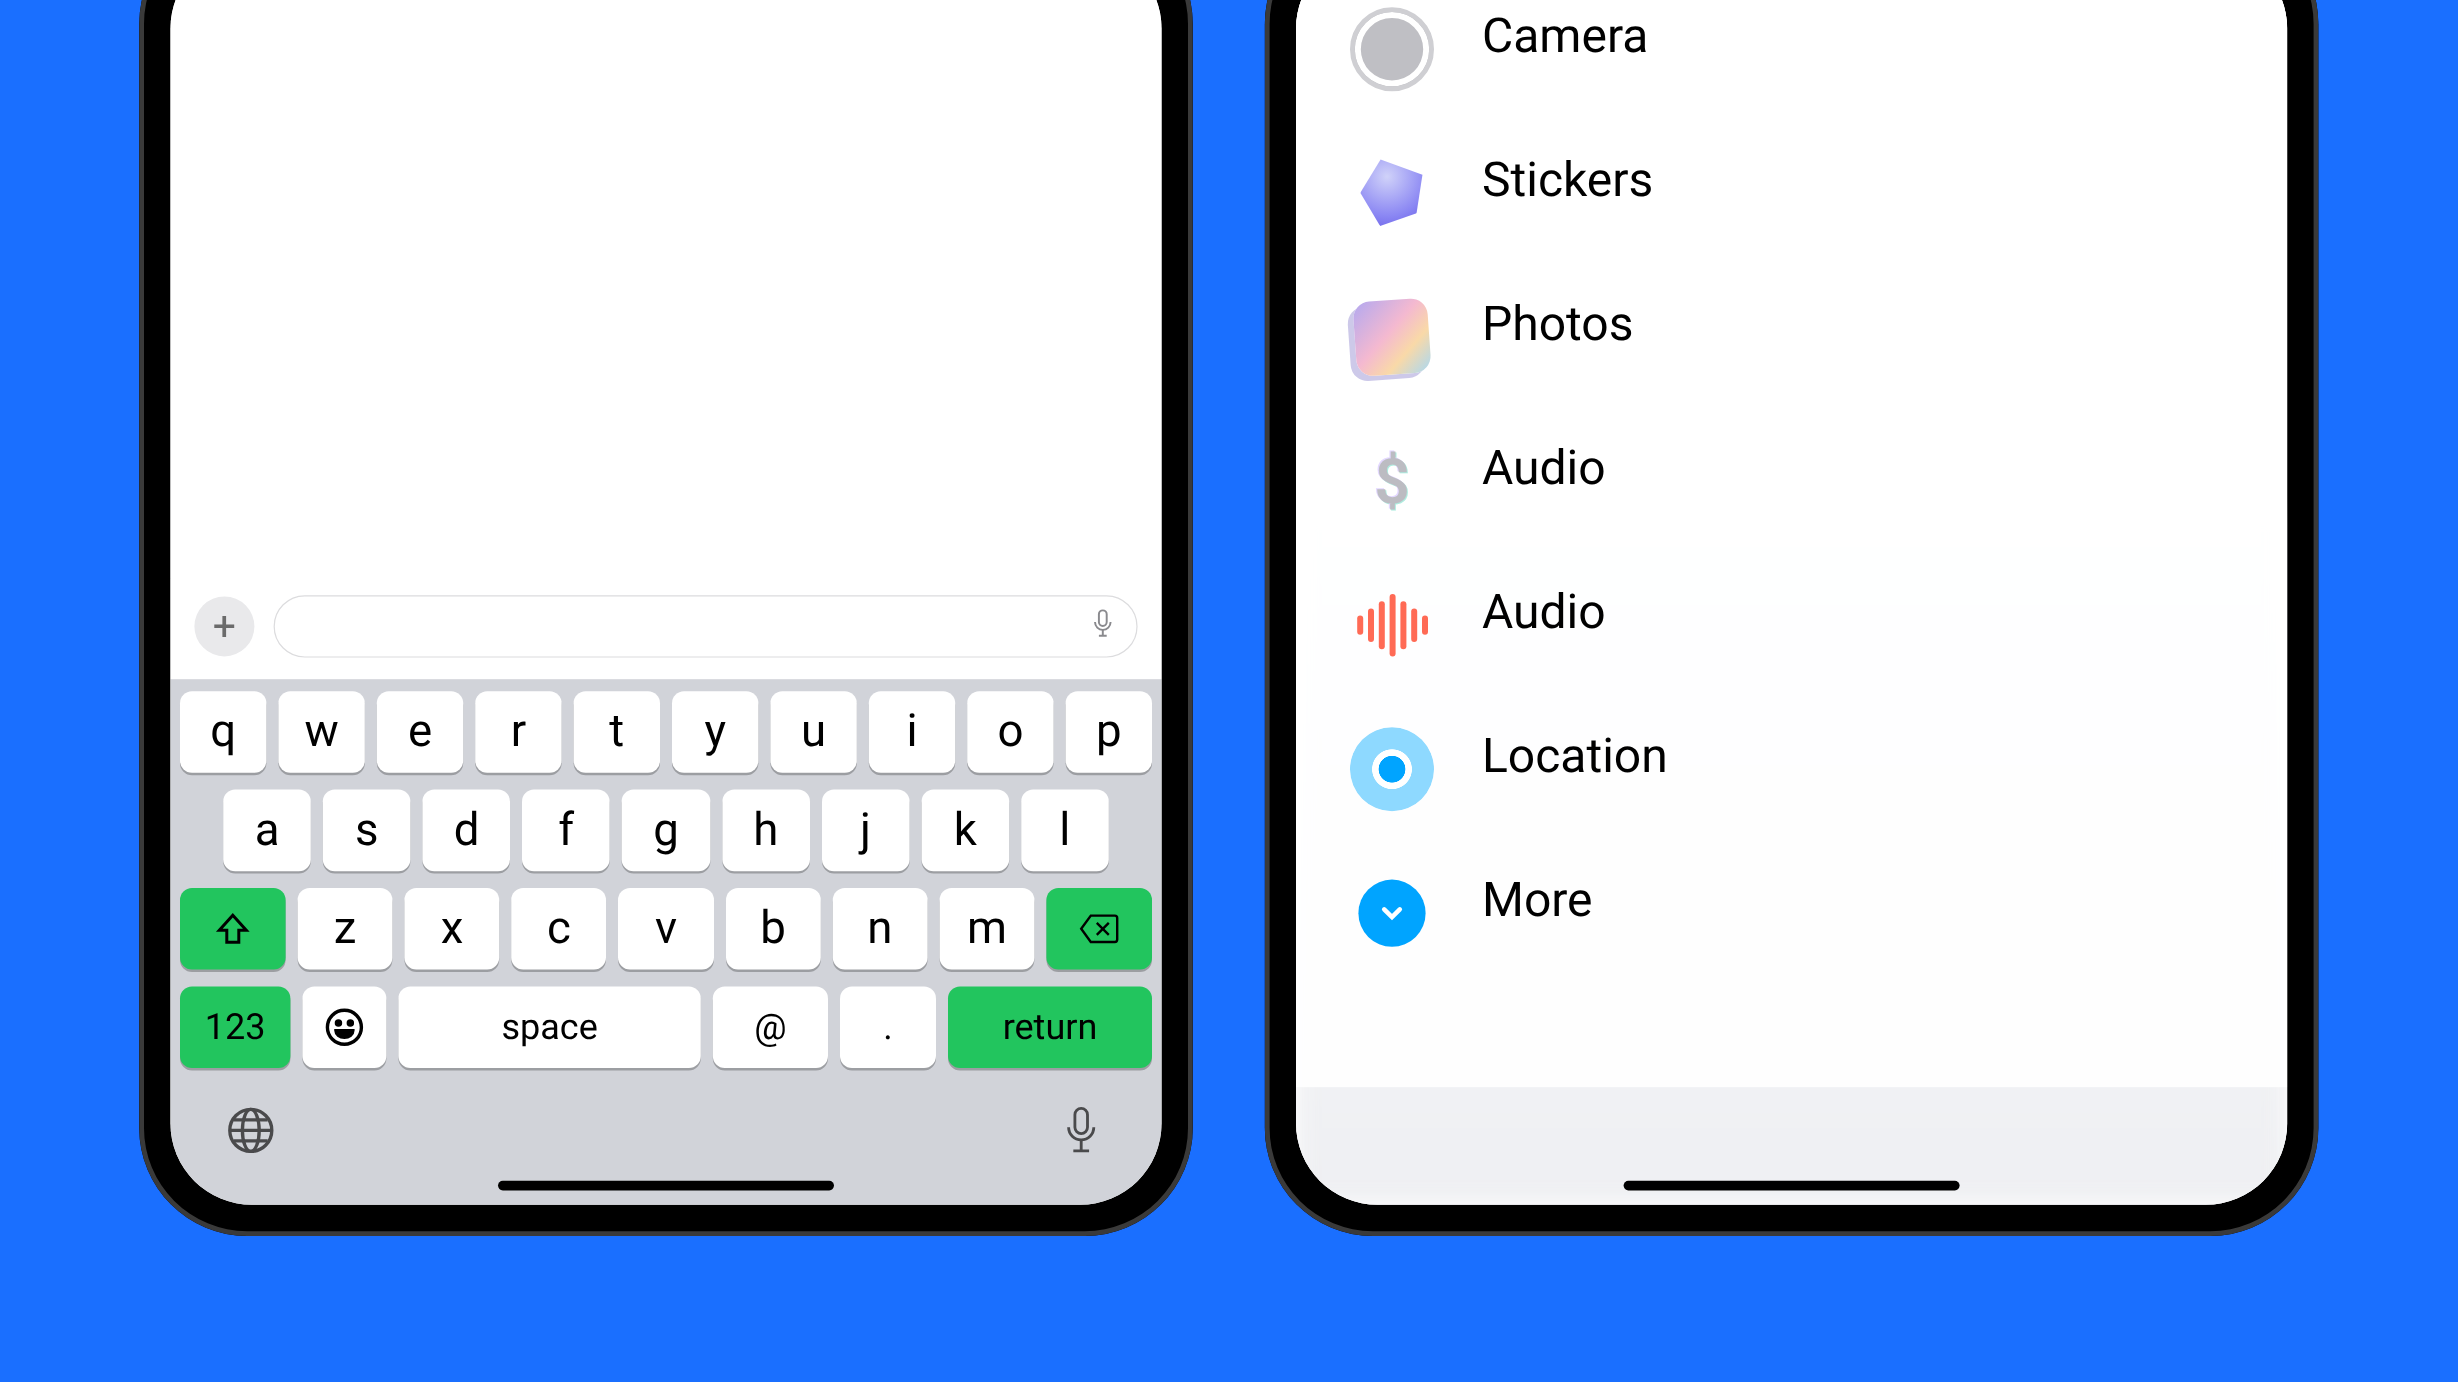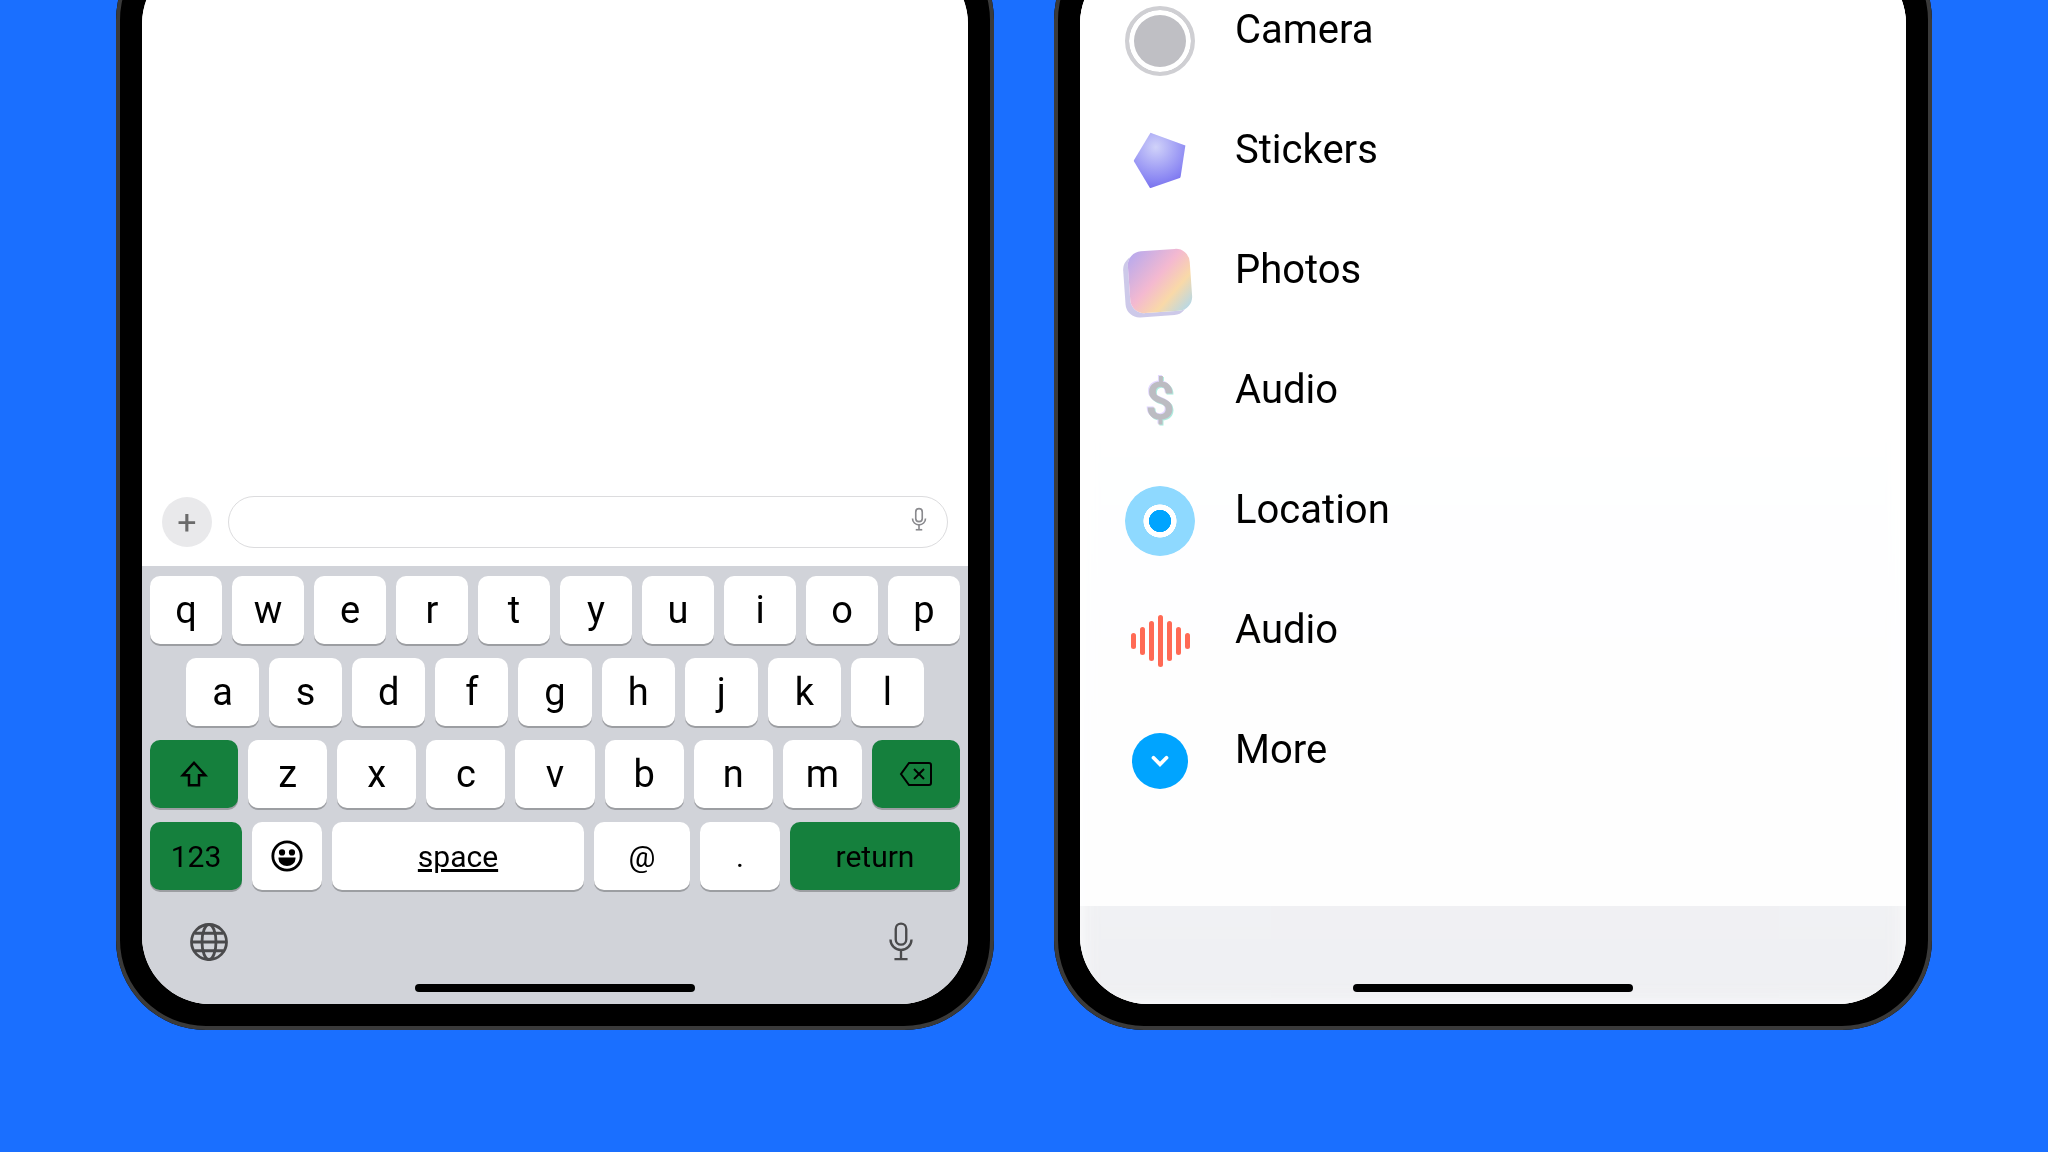--- a/index.html
+++ b/index.html
@@ -95,28 +95,28 @@
     flex: 1;
     display: flex;
     align-items: center;
     justify-content: center;
     font-size: 38px;
     color: #000;
     box-shadow: 0 2px 0 rgba(0,0,0,0.25);
   }
   .row2 { padding: 0 36px; }
   .key-fn {
-    background: #15803d;
+    background: #22c55e;
   }
   .key-shift, .key-del { width: 88px; flex: none; }
   .row3-mid { flex: 1; display: flex; gap: 10px; }
   .krow4 .key { font-size: 30px; }
   .key-123 { width: 92px; flex: none; }
   .key-emoji { width: 70px; flex: none; font-size: 34px;}
-  .key-space { flex: 2.3; text-decoration: underline; }
+  .key-space { flex: 2.3; }
   .key-at { width: 96px; flex: none; }
   .key-dot { width: 80px; flex: none; }
   .key-return { width: 170px; flex: none; font-size: 28px;}
 
   .kb-footer {
     height: 100px;
     display: flex;
     justify-content: space-between;
     align-items: center;
     padding: 0 38px 20px 38px;
@@ -336,38 +336,38 @@
         </div>
         <div class="menu-label">Photos</div>
       </div>
 
       <div class="menu-item">
         <div class="menu-icon ic-cash">$</div>
         <div class="menu-label">Audio</div>
       </div>
 
       <div class="menu-item">
-        <div class="menu-icon ic-location"></div>
-        <div class="menu-label">Location</div>
-      </div>
-
-      <div class="menu-item">
         <div class="menu-icon ic-audio">
           <span style="height:16px"></span>
             <span style="height:28px"></span>
             <span style="height:40px"></span>
           <span style="height:52px"></span>
             <span style="height:40px"></span>
             <span style="height:28px"></span>
           <span style="height:16px"></span>
         </div>
         <div class="menu-label">Audio</div>
       </div>
 
       <div class="menu-item">
+        <div class="menu-icon ic-location"></div>
+        <div class="menu-label">Location</div>
+      </div>
+
+      <div class="menu-item">
         <div class="menu-icon">
           <div class="ic-more" style="display:flex;align-items:center;justify-content:center">
             <svg viewBox="0 0 24 24" fill="none" stroke="#fff" stroke-width="3.5" stroke-linecap="round">
               <polyline points="6 9 12 15 18 9"></polyline>
             </svg>
           </div>
         </div>
         <div class="menu-label">More</div>
       </div>
 

